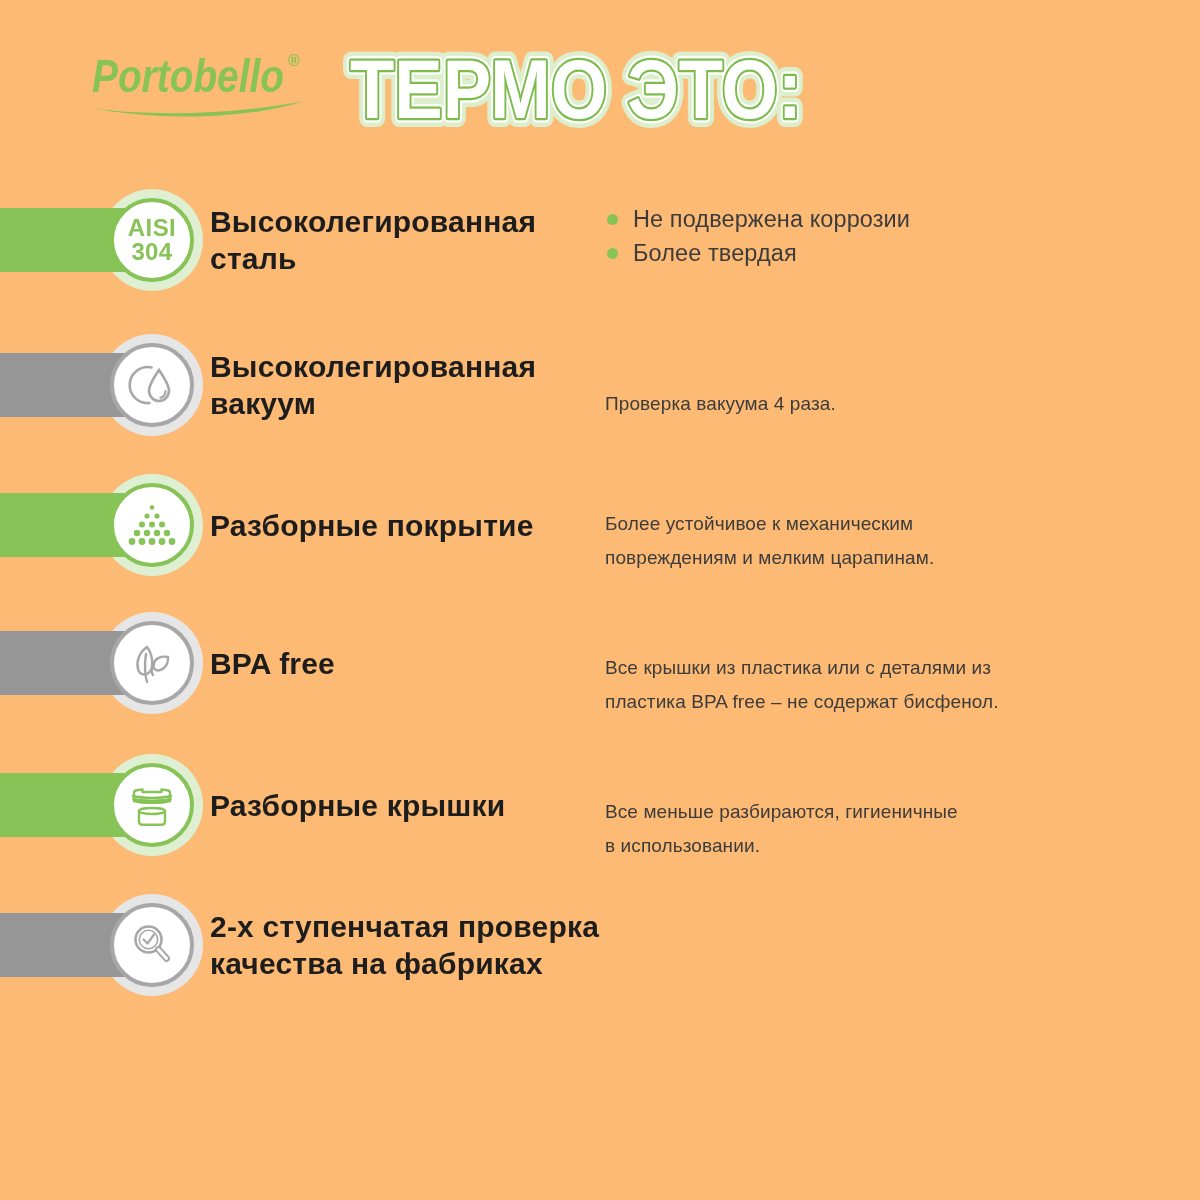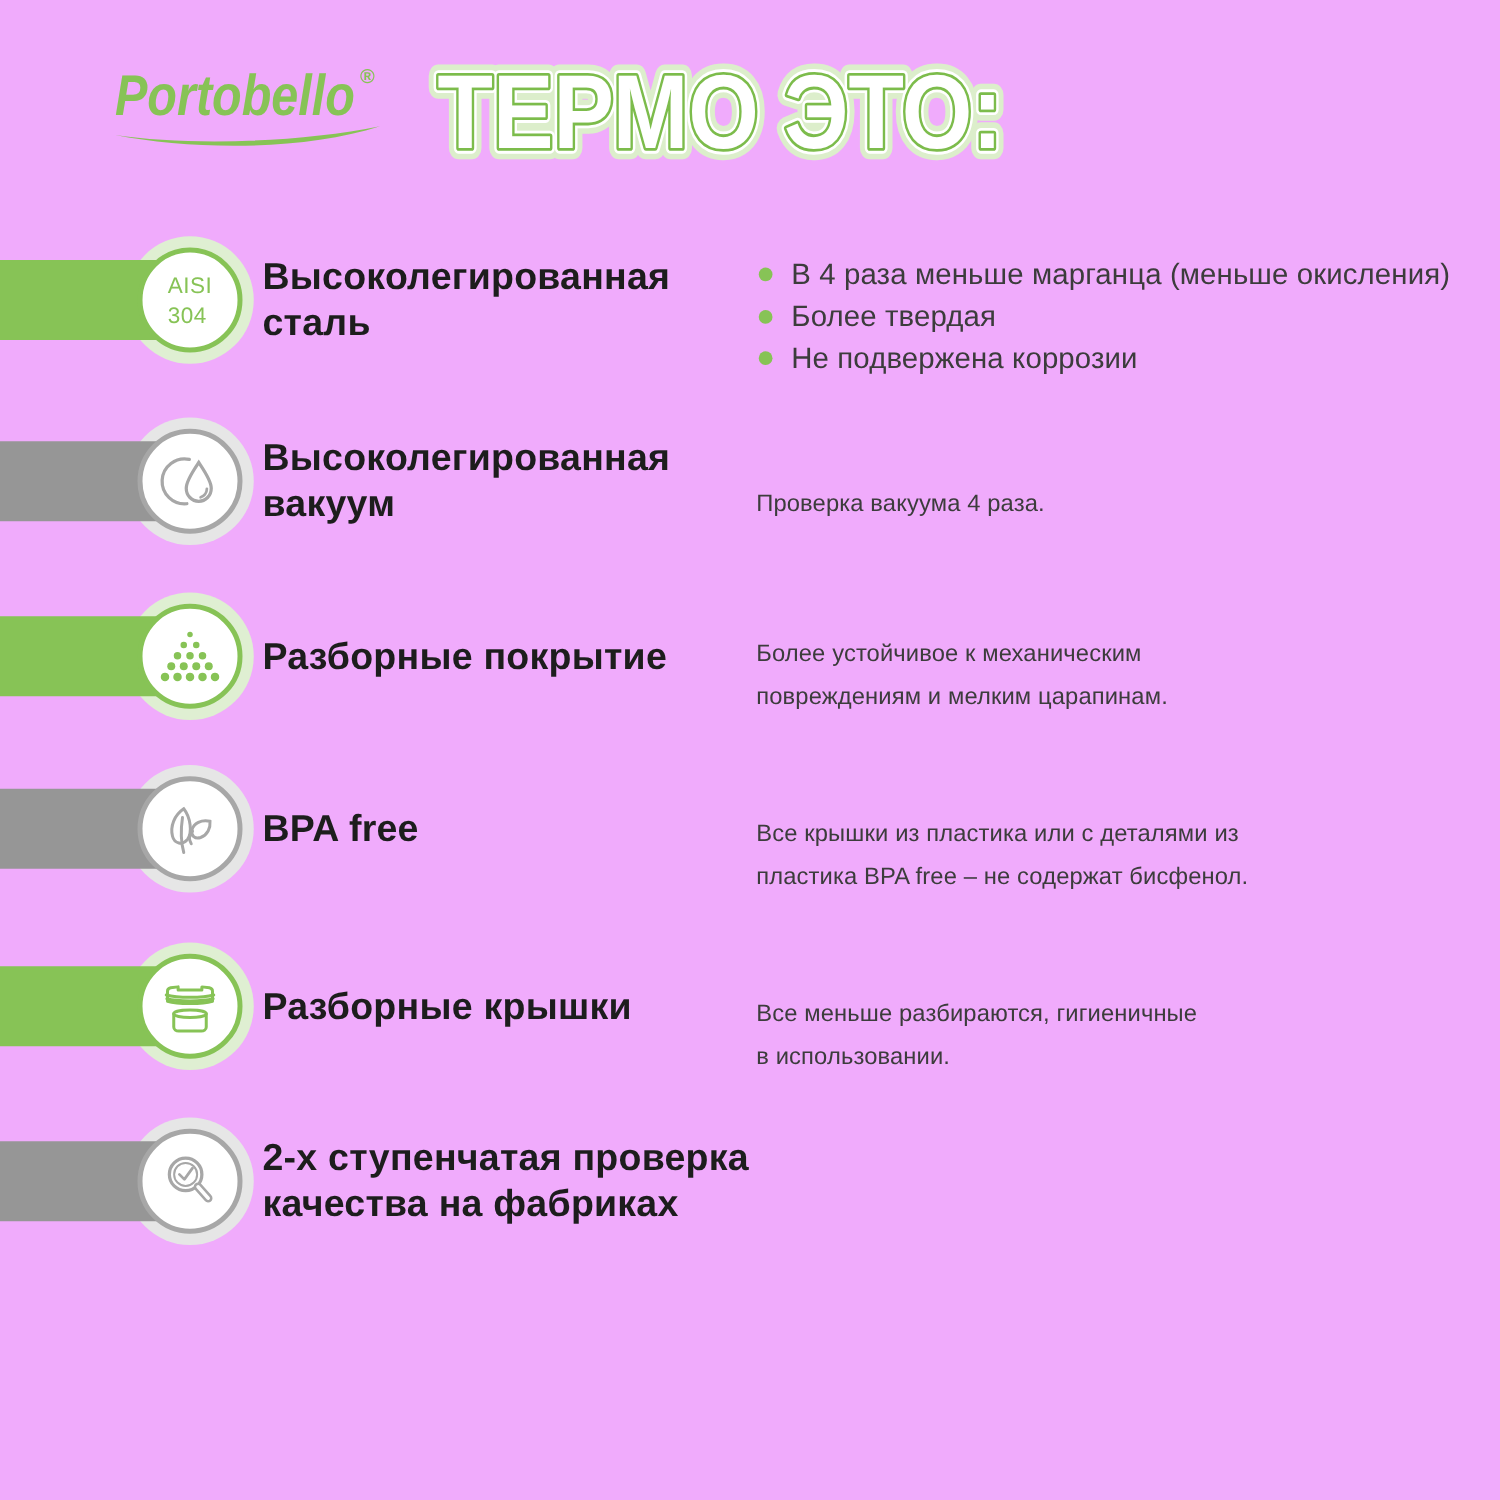--- a/index.html
+++ b/index.html
@@ -1,17 +1,17 @@
 <!DOCTYPE html>
 <html><head>
 <meta charset="utf-8">
 <style>
   html,body{margin:0;padding:0;background:#fff;}
   .page{
-    position:relative;width:1200px;height:1200px;background:#f0abfc;overflow:hidden;
+    position:relative;width:1200px;height:1200px;background:#fdba74;overflow:hidden;
     font-family:"Liberation Sans",sans-serif;
   }
   :root{
     --green:#87C356;
     --green-halo:#DFEFD2;
     --gray:#969696;
     --gray-border:#A7A7A7;
     --gray-halo:#E6E6E6;
     --title-col:#1D1D1D;
     --body-col:#3C3C3C;
@@ -44,22 +44,22 @@
   }
   .bullets{
     position:absolute;left:606px;top:203px;margin:0;padding:0;list-style:none;
     color:var(--body-col);font-size:23.5px;line-height:33.5px;letter-spacing:0.1px;
   }
   .bullets li{position:relative;padding-left:27px;}
   .bullets li::before{
     content:"";position:absolute;left:1px;top:11px;width:11px;height:11px;border-radius:50%;background:var(--green);
   }
   .aisi{
-    color:var(--green);font-weight:400;font-size:18px;line-height:24px;letter-spacing:0.4px;
-    text-align:left;white-space:pre-line;
+    color:var(--green);font-weight:700;font-size:24px;line-height:24px;letter-spacing:0.4px;
+    text-align:center;white-space:pre-line;
   }
 </style>
 </head>
 <body>
 
 <div class="page">
 
   <svg class="logo-svg" width="230" height="80" viewBox="0 0 230 80">
     <text x="2" y="46" font-family="Liberation Sans, sans-serif" font-style="italic" font-weight="700" font-size="46" fill="#87C356" textLength="192" lengthAdjust="spacingAndGlyphs">Portobello</text>
     <text x="198" y="20" font-family="Liberation Sans, sans-serif" font-weight="700" font-size="16" fill="#87C356">®</text>
@@ -77,23 +77,22 @@
   <div class="row green" style="--cy:240px">
     <div class="halo"></div>
     <div class="bar"></div>
     <div class="circle">
       <div class="aisi">AISI
 304</div>
     </div>
     <div class="title lines2">Высоколегированная
 сталь</div>
     <ul class="bullets">
-      <li>В 4 раза меньше марганца (меньше окисления)</li>
+      <li>Не подвержена коррозии</li>
       <li>Более твердая</li>
-      <li>Не подвержена коррозии</li>
     </ul>
   </div>
 
   <div class="row gray" style="--cy:385px">
     <div class="halo"></div>
     <div class="bar"></div>
     <div class="circle">
       <svg width="52" height="52" viewBox="0 0 52 52">
         <g fill="none" stroke="#A7A7A7" stroke-width="2.6" stroke-linecap="round">
           <path d="M25.5,8.5 A18,18 0 1 0 23.5,44"></path>

